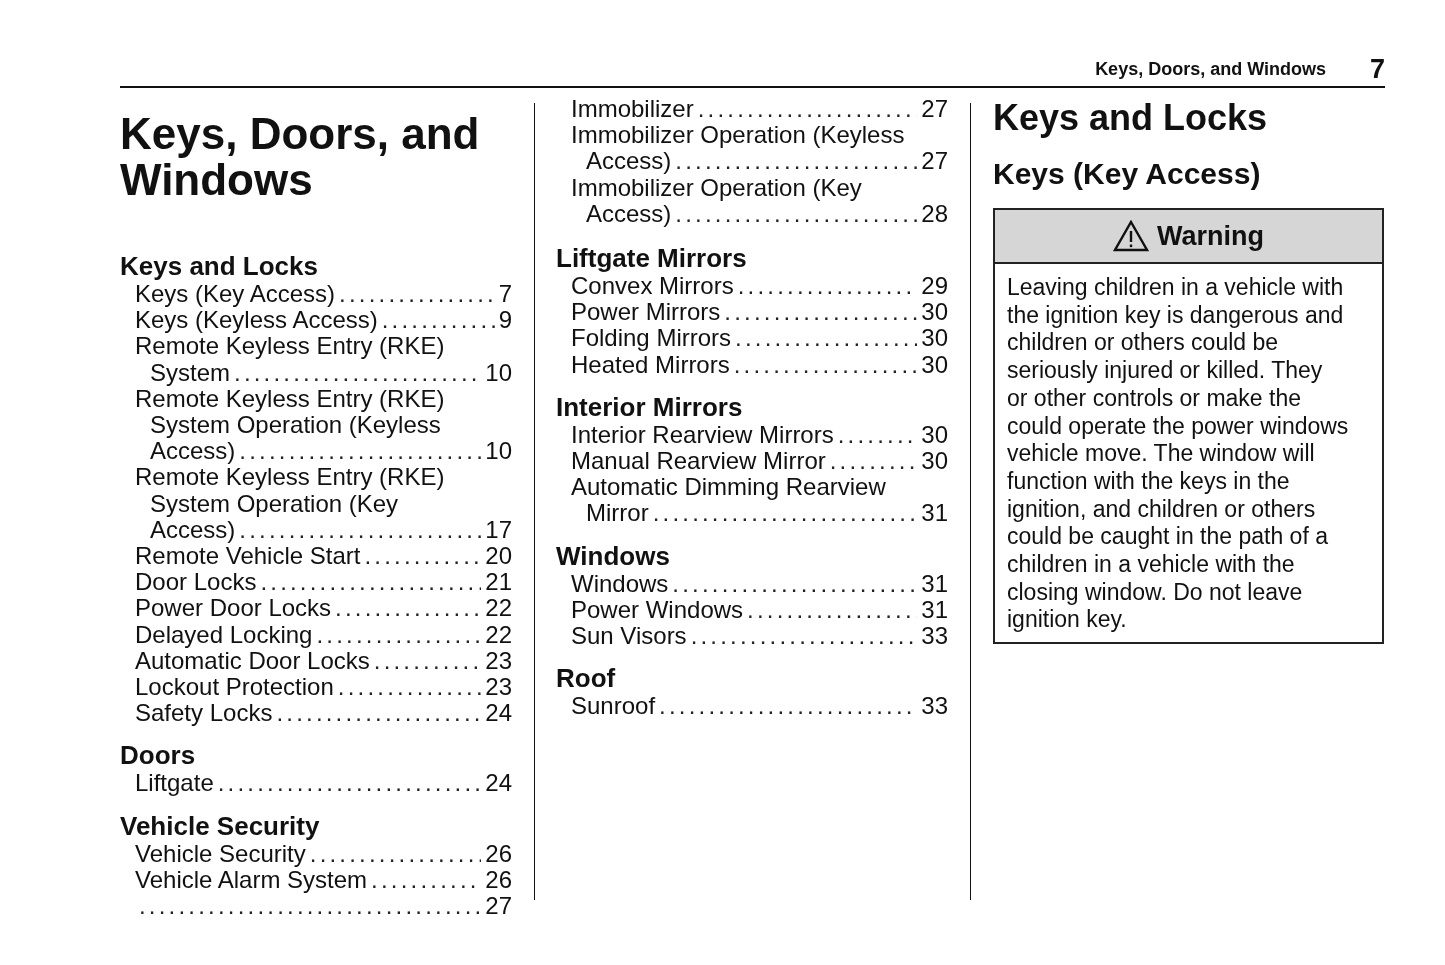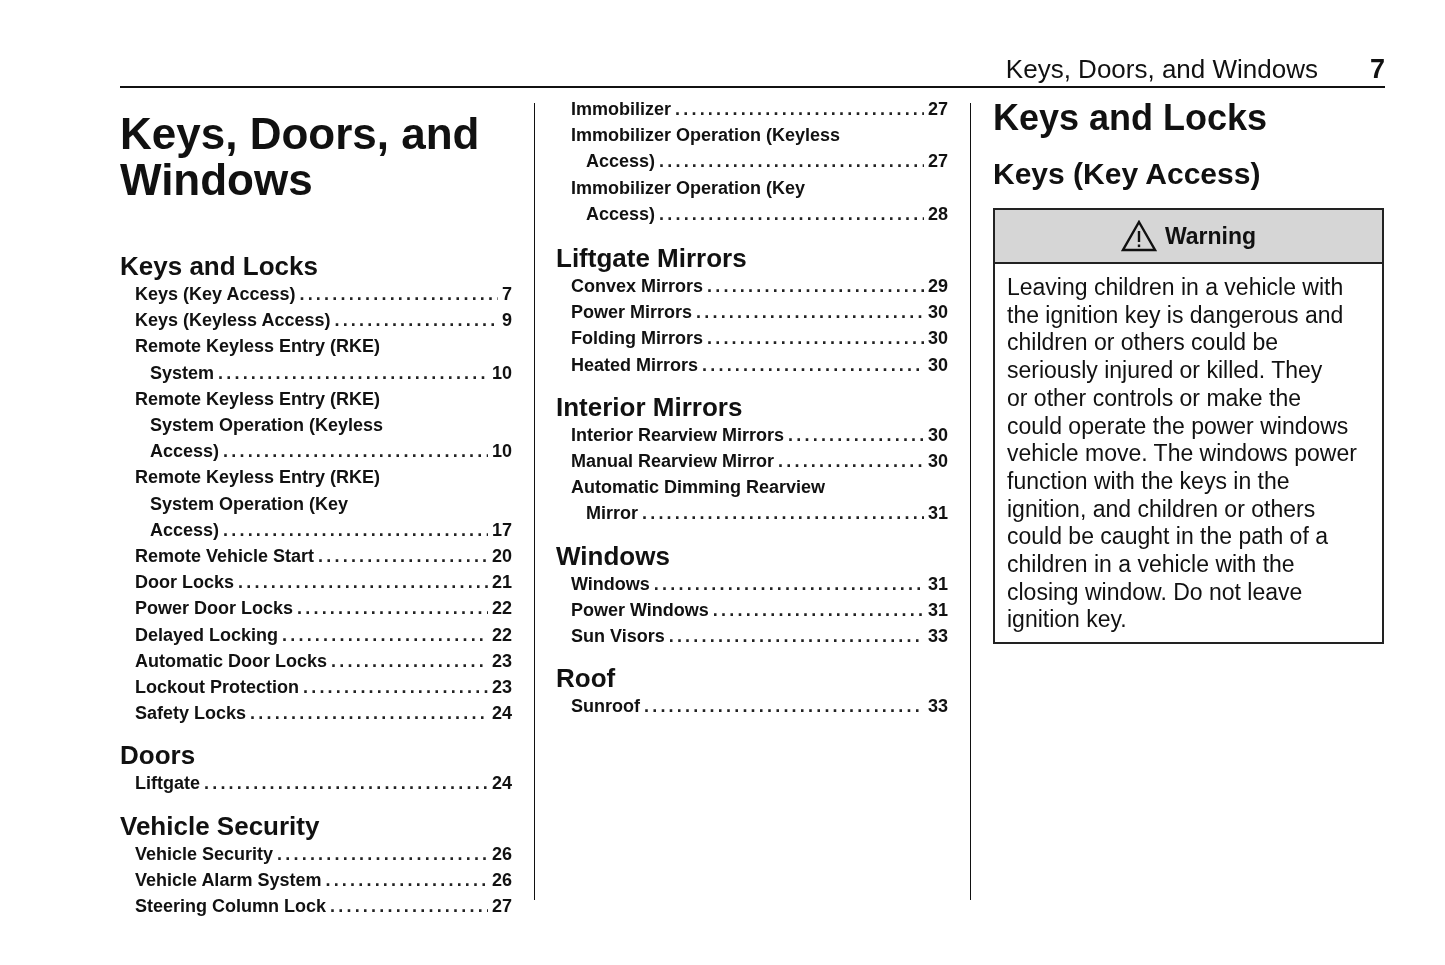--- a/index.html
+++ b/index.html
@@ -5,53 +5,53 @@
   html, body { margin: 0; padding: 0; background: #ffffff; }
   body {
     width: 1445px; height: 965px; position: relative; overflow: hidden;
     font-family: "Liberation Sans", sans-serif; color: #111111;
   }
   .running-head {
     position: absolute; left: 120px; top: 52px; width: 1265px; height: 36px;
     border-bottom: 2px solid #111; box-sizing: border-box;
   }
   .running-head .rh-title {
-    position: absolute; right: 67px; top: 0; font-weight: normal; font-size: 26px; line-height: 34px;
+    position: absolute; right: 59px; top: 0; font-weight: bold; font-size: 18px; line-height: 34px;
   }
   .running-head .rh-page {
     position: absolute; right: 0; top: 0; font-weight: bold; font-size: 27px; line-height: 34px;
   }
   .vrule { position: absolute; top: 103px; width: 1px; height: 797px; background: #111; }
   .col { position: absolute; }
   .col1 { left: 120px; top: 111px; width: 392px; }
   .col2 { left: 556px; top: 96px; width: 392px; }
   .col3 { left: 993px; top: 96px; width: 392px; }
 
   .chapter-title { font-size: 44px; font-weight: bold; line-height: 46px; margin: 0 0 48px 0; }
   .section { margin-bottom: 14px; }
   .section-heading { font-size: 26px; font-weight: bold; line-height: 30px; margin: 0; }
-  .entry { position: relative; font-size: 18px; line-height: 26.2px; padding-left: 15px; font-weight: bold; }
+  .entry { position: relative; font-size: 24px; line-height: 26.2px; padding-left: 15px; }
   .entry .line { display: block; }
   .entry .cont { padding-left: 15px; justify-content: center; }
   .entry .lastline { display: flex; align-items: baseline; }
   .entry .lastline .txt { white-space: nowrap; }
   .entry .lastline .dots {
     flex: 1; overflow: hidden; white-space: nowrap; margin: 0 4px; letter-spacing: 3.2px; color: #222;
   }
   .entry .lastline .pg { white-space: nowrap; }
 
   .col2 .section:first-child { margin-bottom: 16px; }
 
   .h1 { font-size: 36px; font-weight: bold; line-height: 44px; margin: 0 0 14px 0; }
   .h2 { font-size: 30px; font-weight: bold; line-height: 40px; margin: 0 0 14px 0; }
   .warning-box { border: 2px solid #222; width: 391px; box-sizing: border-box; }
   .warning-header {
     background: #d6d6d6; border-bottom: 2px solid #222; height: 52px;
     display: flex; align-items: center; justify-content: center; gap: 8px;
-    font-size: 23px; font-weight: bold;
+    font-size: 27px; font-weight: bold;
   }
   .warning-header svg { width: 36px; height: 32px; }
   .warning-body { padding: 10px 12px 8px 12px; font-size: 23px; line-height: 27.7px; }
   .warning-body span { display: block; white-space: nowrap; }
 </style>
 </head>
 <body>
 
 <div class="running-head">
   <span class="rh-title">Keys, Doors, and Windows</span>
@@ -180,21 +180,20 @@
         </div>
         <div class="entry">
           <span class="line lastline">
             <span class="txt">Vehicle Alarm System</span>
             <span class="dots">................................................................................</span>
             <span class="pg">26</span>
           </span>
         </div>
         <div class="entry">
           <span class="line lastline">
-            <span class="txt">Steering Column Lock</span>
             <span class="dots">................................................................................</span>
             <span class="pg">27</span>
           </span>
         </div>
       </div>
     </div>
 </div>
 
 <div class="col col2">
   <div id="toc-col2">
@@ -328,21 +327,21 @@
       </svg>
       <span>Warning</span>
     </div>
     <div class="warning-body" id="warning-body">
         <span>Leaving children in a vehicle with</span>
         <span>the ignition key is dangerous and</span>
         <span>children or others could be</span>
         <span>seriously injured or killed. They</span>
         <span>or other controls or make the</span>
         <span>could operate the power windows</span>
-        <span>vehicle move. The windows power</span>
+        <span>vehicle move. The window will</span>
         <span>function with the keys in the</span>
         <span>ignition, and children or others</span>
         <span>could be caught in the path of a</span>
         <span>children in a vehicle with the</span>
         <span>closing window. Do not leave</span>
         <span>ignition key.</span>
       </div>
   </div>
 </div>
 

